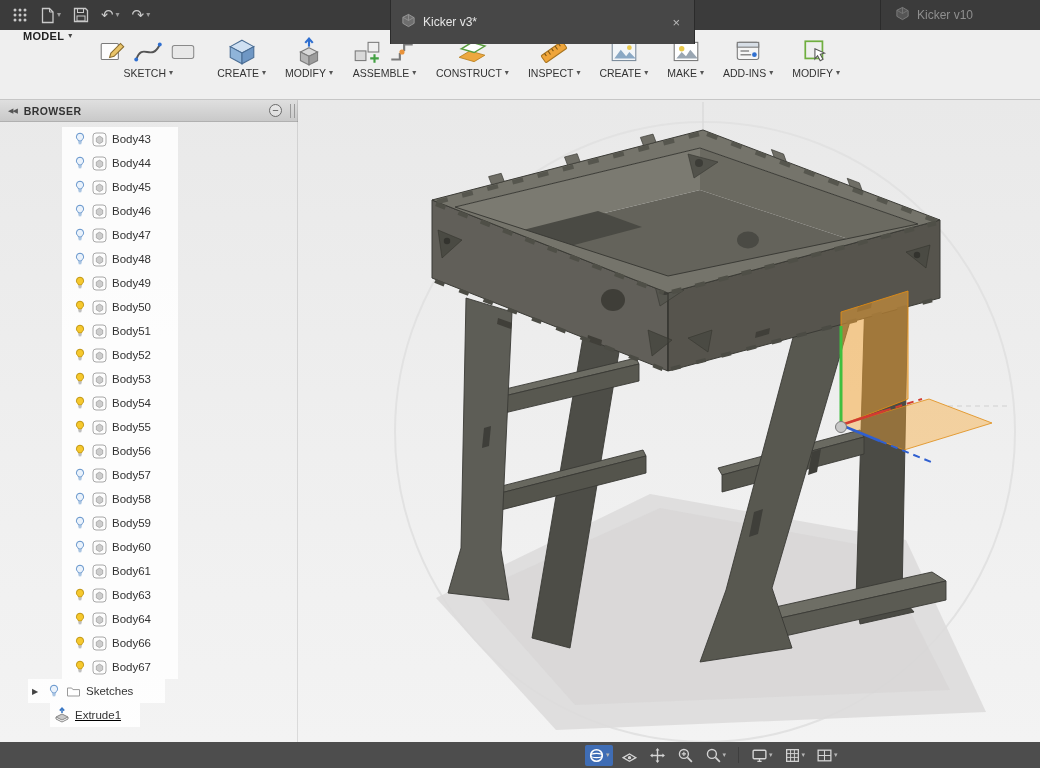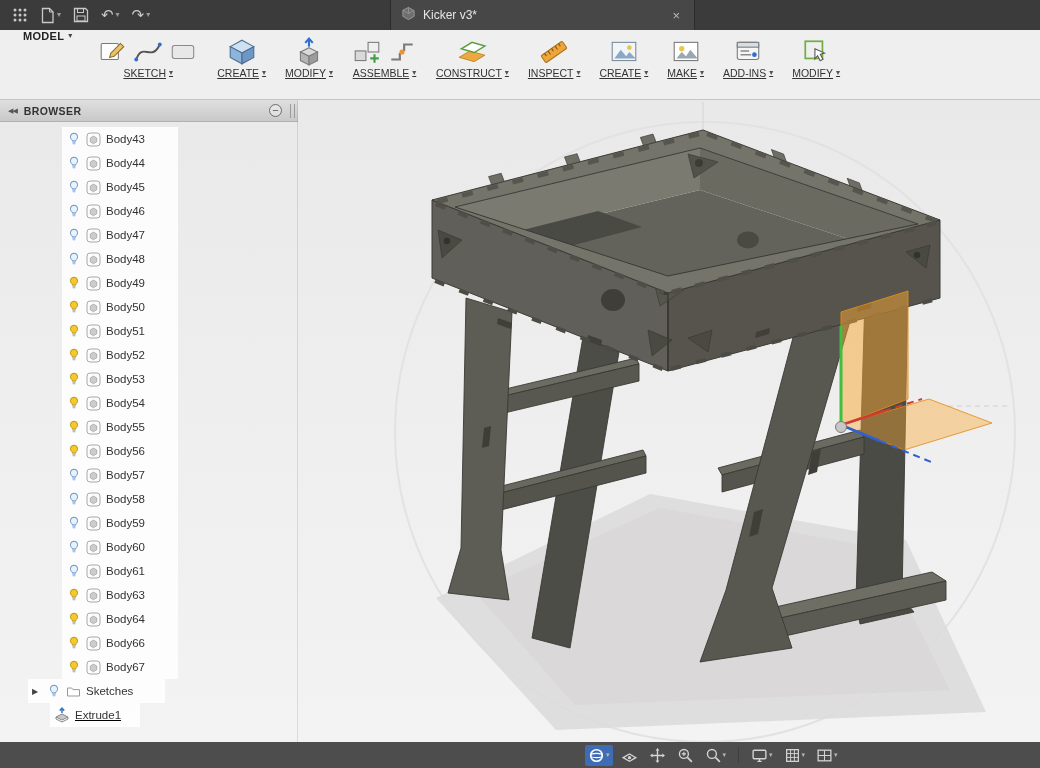--- a/index.html
+++ b/index.html
@@ -8,21 +8,21 @@
   #app { position:relative; width:1040px; height:768px; }
 
   
   #titlebar { position:absolute; top:0; left:0; width:100%; height:30px;
               background:#3b3b3b; display:flex; align-items:center; }
   .tb-left { display:flex; align-items:center; gap:4px; padding-left:8px; z-index:3; }
   .tb-btn { display:flex; align-items:center; gap:2px; padding:3px 4px; border-radius:2px; }
   .tb-btn svg { display:block; }
   .caret { font-size:8px; color:#9a9a9a; line-height:1; }
   .undo-glyph { color:#c9c9c9; font-size:15px; line-height:1; font-family:"DejaVu Sans", sans-serif; }
-  .tab-active { position:absolute; left:390px; top:0; width:305px; height:30px;
+  .tab-active { position:absolute; left:390px; top:0; width:305px; height:44px;
                 background:#474747; border-left:1px solid #2b2b2b; border-right:1px solid #2b2b2b;
                 display:flex; align-items:center; padding:0 10px; gap:7px; z-index:2; }
   .tab-active .tab-title { color:#e6e6e6; font-size:12px; flex:1; }
   .tab-close { color:#b9b9b9; font-size:13px; line-height:1; padding:1px 4px; }
   .tab-inactive { position:absolute; left:880px; top:0; width:160px; height:30px;
                   border-left:1px solid #2b2b2b; display:flex; align-items:center;
                   padding-left:14px; gap:7px; }
   .tab-inactive .tab-title { color:#8f8f8f; font-size:12px; }
 
   
@@ -31,21 +31,21 @@
              display:flex; align-items:flex-start; }
   .grip { width:9px; margin:14px 2px; border-left:2px dotted #b5b5b5; border-right:2px dotted #b5b5b5; }
   .model-box { display:flex; align-items:center; gap:4px; padding:0 16px 0 10px; }
   .model-box span.wl { font-size:11px; color:#222; font-weight:bold; letter-spacing:.3px; }
   .model-box .caret { color:#444; }
   .vsep { width:1px; background:#d4d4d4; margin:5px 0; }
   .tgroup { display:flex; flex-direction:column; align-items:center; justify-content:space-between;
             padding:7px 9px 6px; }
   .ticons { display:flex; align-items:center; gap:5px; flex:1; }
   .ticons svg { display:block; }
-  .tlabel { font-size:10.5px; color:#333; display:flex; align-items:center; gap:3px; white-space:nowrap;text-decoration:underline; }
+  .tlabel { font-size:10.5px; color:#333; display:flex; align-items:center; gap:3px; white-space:nowrap; }
   .tlabel .caret { color:#555; }
 
   
   #main { position:absolute; top:100px; left:0; width:1040px; height:642px; }
   #canvas { position:absolute; inset:0; background:linear-gradient(180deg,#e9e9e9 0%,#efefef 55%,#f3f3f3 100%); }
   #scene { position:absolute; left:300px; top:0; width:740px; height:642px; }
 
   
   #browser { position:absolute; left:0; top:0; width:298px; height:642px; }
   .bheader { height:22px; background:linear-gradient(#dfdfdf,#c9c9c9); border-bottom:1px solid #b0b0b0;
@@ -53,21 +53,21 @@
   .bheader .chev { font-size:7px; color:#555; letter-spacing:-1px; }
   .bheader .btitle { font-size:10.5px; font-weight:bold; color:#333; letter-spacing:.4px; }
   .circle-btn { width:13px; height:13px; border:1px solid #6a6a6a; border-radius:50%;
                 color:#555; font-size:11px; line-height:11px; text-align:center;
                 position:absolute; right:16px; top:4px; background:rgba(255,255,255,.35); }
   .bheader .hgrip { position:absolute; right:3px; top:4px; height:14px; width:5px;
                     border-left:1px solid #9a9a9a; border-right:1px solid #9a9a9a; }
   #browser .edge { position:absolute; right:0; top:0; bottom:0; width:1px; background:rgba(0,0,0,.10); }
   #body-rows { margin-top:5px; }
   .brow { height:24px; display:flex; align-items:center; gap:5px;
-          margin-left:62px; width:116px; background:rgba(255,255,255,.85); padding-left:5px; }
+          margin-left:62px; width:116px; background:rgba(255,255,255,.85); padding-left:11px; }
   .brow .row-label, .trow .row-label { font-size:11.5px; color:#333; white-space:nowrap; }
   .bulb svg, .bicon svg { display:block; }
   .bulb.on .glass { fill:#f6c82d; stroke:#bf940f; }
   .bulb.on .base { fill:#a9a9a9; }
   .bulb.off .glass { fill:#eaf2fb; stroke:#5b8ec9; }
   .bulb.off .base { fill:#8fb2d9; }
   .trow { height:24px; display:flex; align-items:center; gap:5px; background:rgba(255,255,255,.85); }
   #sketches-row { margin-left:28px; width:137px; padding-left:4px; }
   #feature-row { margin-left:50px; width:90px; padding-left:4px;text-decoration:underline; }
   .disc { font-size:8px; color:#444; width:10px; }
@@ -136,20 +136,29 @@
       <span>
         <svg width="15" height="15" viewBox="0 0 16 16">
             <path d="M8 1.5l6 3.5v6L8 14.5 2 11V4.5z" fill="#6e6e6e" stroke="#9a9a9a"></path>
             <path d="M8 1.5v6.5L2 4.5M8 8l6-3.5" fill="none" stroke="#9a9a9a" stroke-width=".8"></path>
           </svg>
       </span>
       <span class="tab-title">Kicker v3*</span>
       <span class="tab-close">×</span>
     </div>
 
+    <div class="tab-inactive">
+      <span>
+        <svg width="15" height="15" viewBox="0 0 16 16">
+            <path d="M8 1.5l6 3.5v6L8 14.5 2 11V4.5z" fill="#555" stroke="#7e7e7e"></path>
+            <path d="M8 1.5v6.5L2 4.5M8 8l6-3.5" fill="none" stroke="#7e7e7e" stroke-width=".8"></path>
+          </svg>
+      </span>
+      <span class="tab-title">Kicker v10</span>
+    </div>
   </header>
 
   <div id="toolbar">
     <div class="grip"></div>
     <div class="model-box">
       <span class="wl">MODEL</span>
       <span class="caret">▾</span>
     </div>
     <div class="vsep"></div>
 

